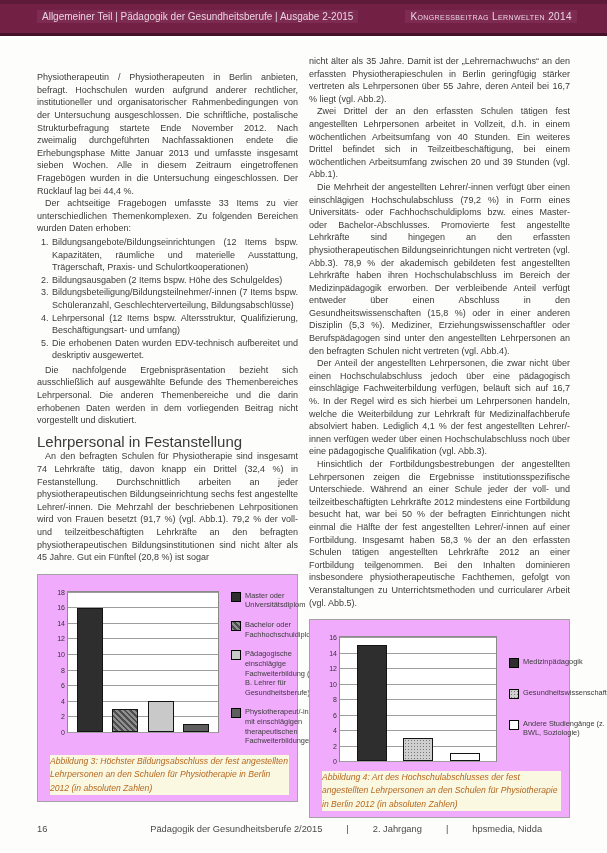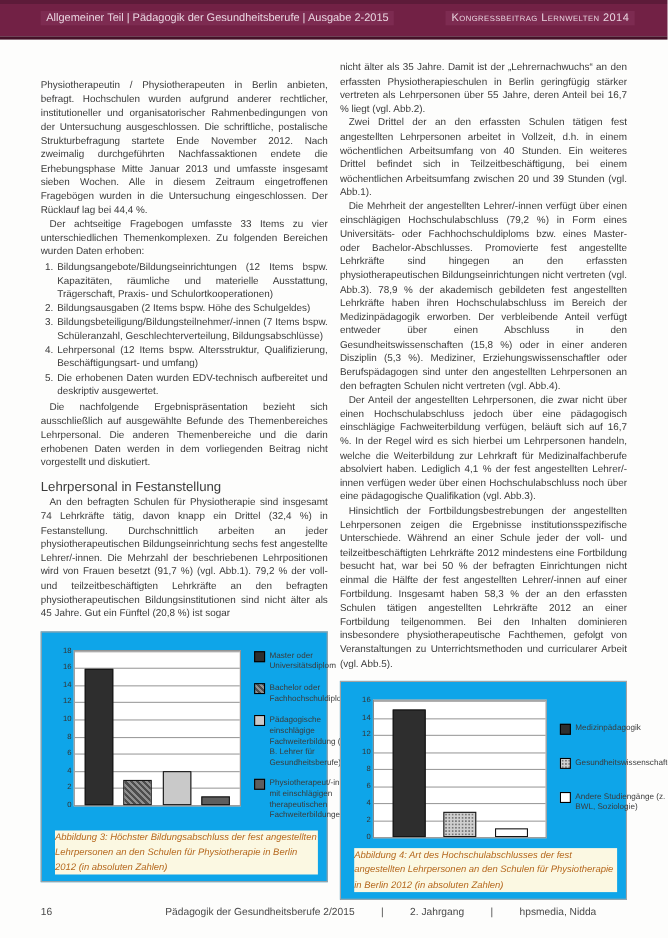--- a/index.html
+++ b/index.html
@@ -25,24 +25,24 @@
   .col{width:261px;font-size:9px;line-height:12.6px;text-align:justify;}
   .col p{margin:0;}
   .col p.indent{text-indent:8px;}
   .col p + p{margin-top:0;}
   ol.item-list{margin:1px 0 2px;padding-left:14px;}
   ol.item-list li{padding-left:1px;margin:0;}
   h2.results{
     font-size:14.5px;font-weight:400;font-variant:small-caps;
     letter-spacing:.4px;color:#424242;margin:11px 0 5px;text-align:left;
   }
-  h3.subhead{font-size:12px;font-weight:400;margin:9px 0 2px;text-align:left;}
+  h3.subhead{font-size:15px;font-weight:400;margin:9px 0 2px;text-align:left;}
   
   .chart-box{
-    border:1px solid #a3a3a3;background:#0ea5e9;
+    border:1px solid #a3a3a3;background:#f0abfc;
     margin-top:10px;padding:12px 8px 6px 12px;box-sizing:border-box;
   }
   .chart-area{display:flex;}
   .plot-wrap{position:relative;margin-left:17px;margin-top:4px;flex:0 0 auto;}
   .plot{
     position:relative;border:1px solid #8a8a8a;background:#fff;
     display:flex;align-items:flex-end;justify-content:space-evenly;
     box-sizing:content-box;
   }
   .plot-abb3{width:150px;height:140px;}

